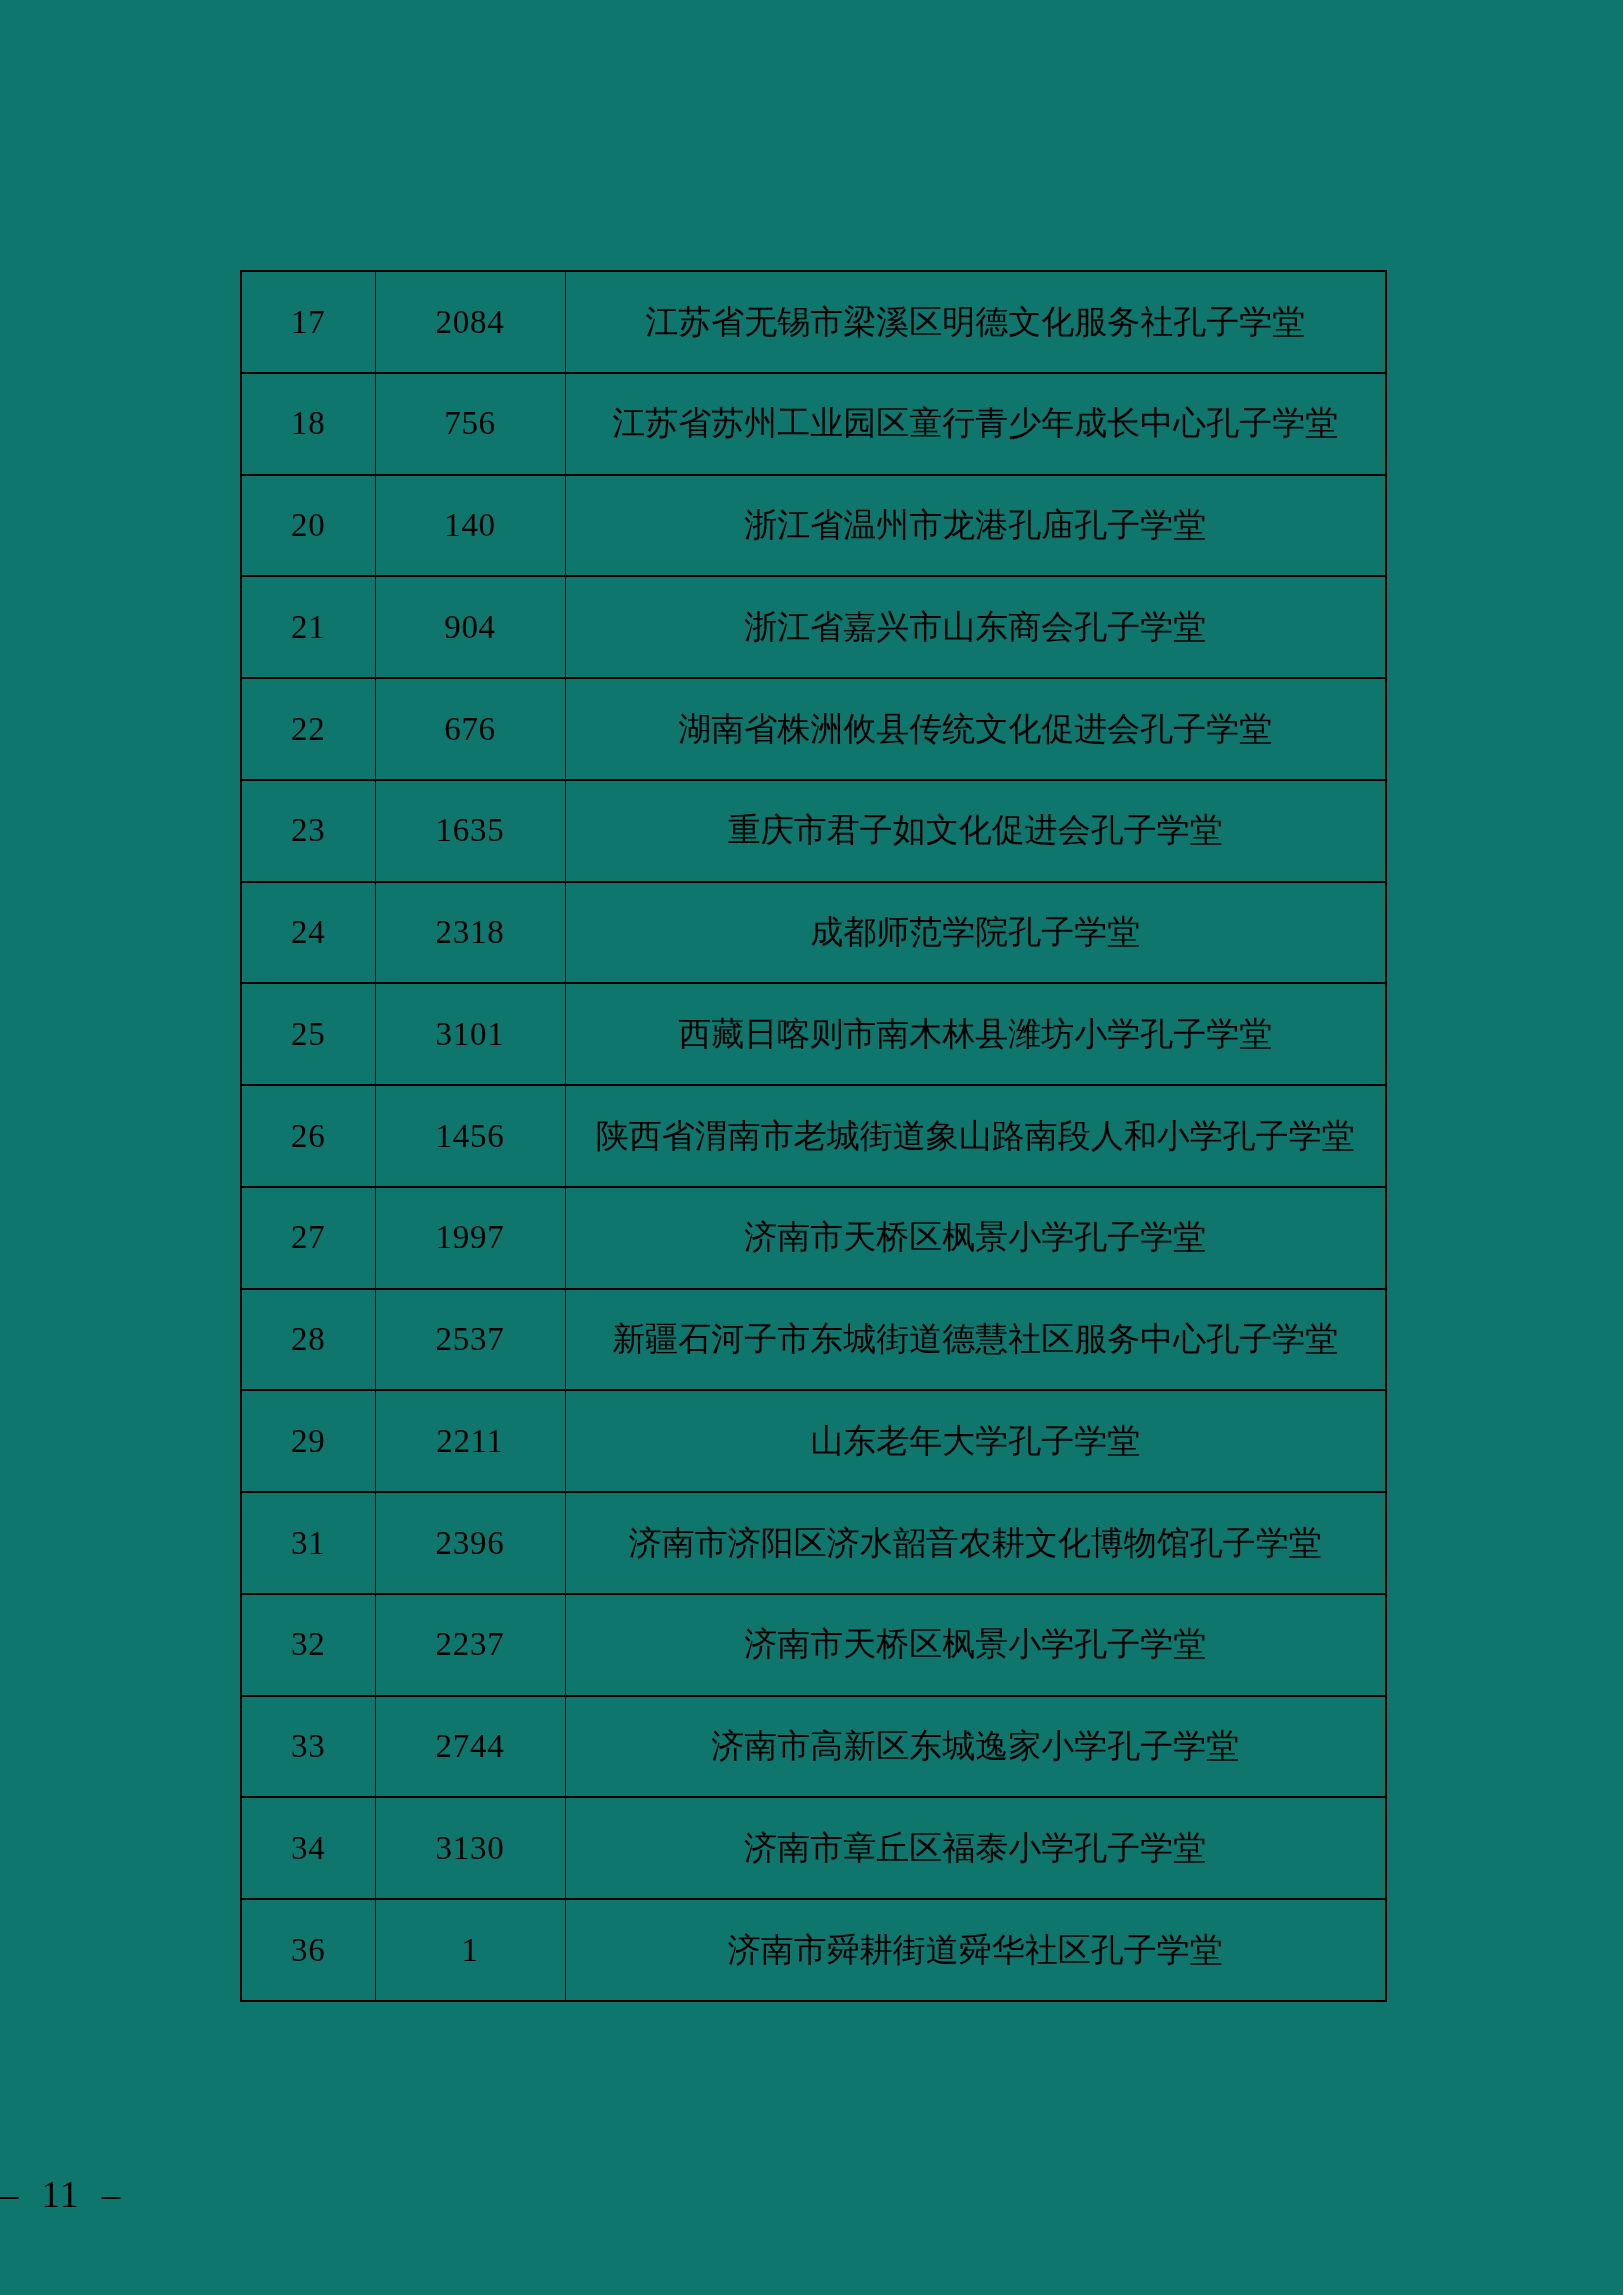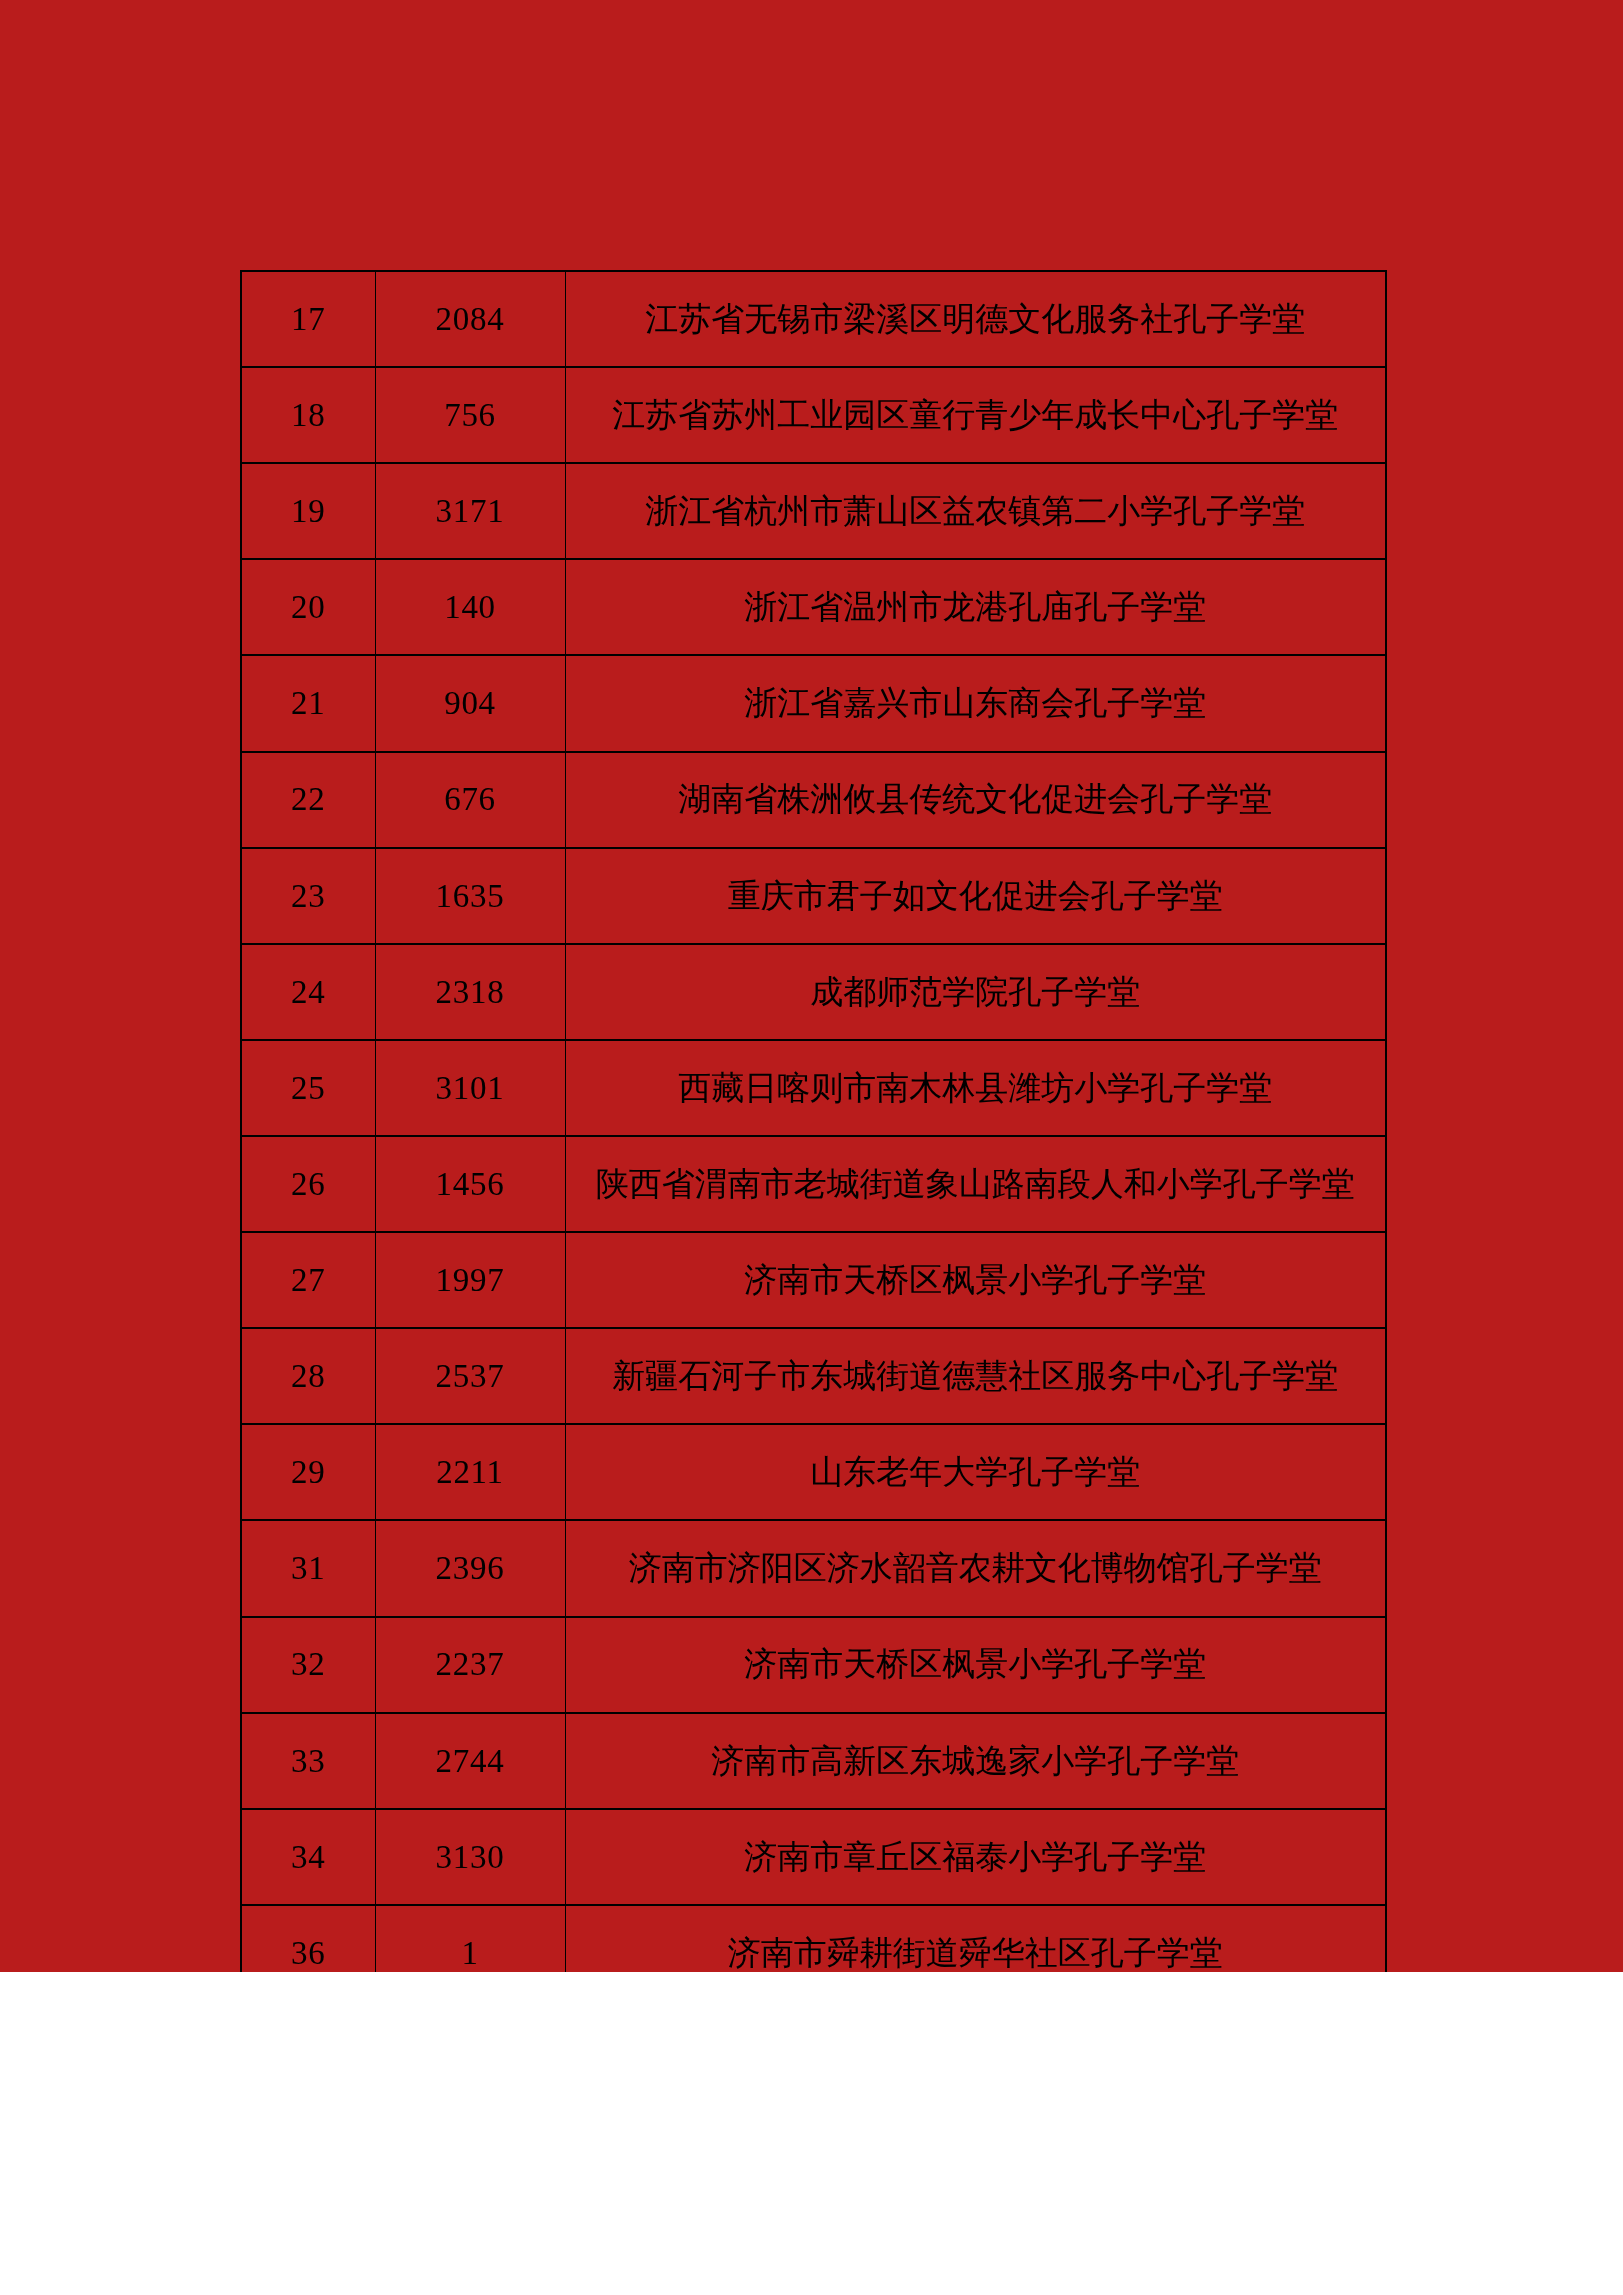--- a/index.html
+++ b/index.html
@@ -3,22 +3,22 @@
 <meta charset="utf-8">
 <style>
   html, body {
     margin: 0;
     padding: 0;
     background: #ffffff;
   }
   .page {
     position: relative;
     width: 1623px;
-    height: 1972px;
-    background: #b91c1c;
+    height: 2295px;
+    background: #0f766e;
     overflow: hidden;
     font-family: "Liberation Serif", "DejaVu Serif", serif;
     color: #000000;
   }
   table.academy-table {
     position: absolute;
     left: 240px;
     top: 270px;
     width: 1144px;
     height: 1732px;
@@ -70,25 +70,20 @@
     <tbody>
         <tr>
           <td class="col-serial">17</td>
           <td class="col-id">2084</td>
           <td class="col-name">江苏省无锡市梁溪区明德文化服务社孔子学堂</td>
         </tr>
         <tr>
           <td class="col-serial">18</td>
           <td class="col-id">756</td>
           <td class="col-name">江苏省苏州工业园区童行青少年成长中心孔子学堂</td>
-        </tr>
-        <tr>
-          <td class="col-serial">19</td>
-          <td class="col-id">3171</td>
-          <td class="col-name">浙江省杭州市萧山区益农镇第二小学孔子学堂</td>
         </tr>
         <tr>
           <td class="col-serial">20</td>
           <td class="col-id">140</td>
           <td class="col-name">浙江省温州市龙港孔庙孔子学堂</td>
         </tr>
         <tr>
           <td class="col-serial">21</td>
           <td class="col-id">904</td>
           <td class="col-name">浙江省嘉兴市山东商会孔子学堂</td>

